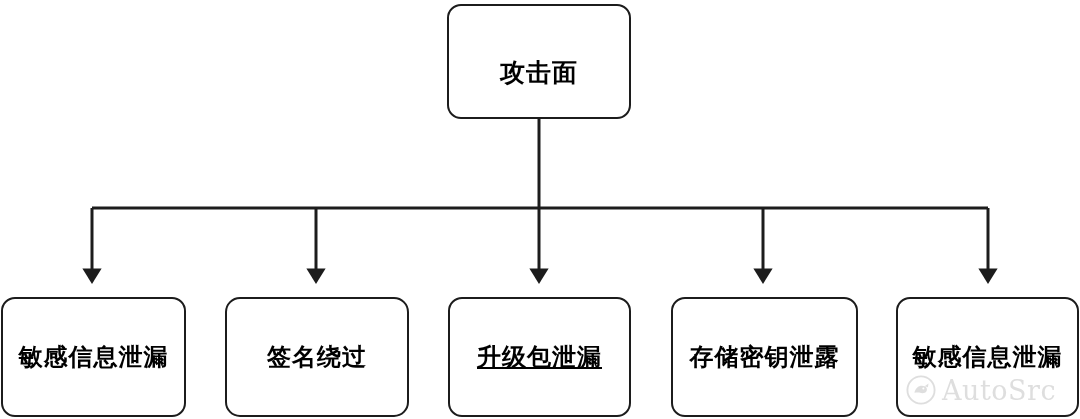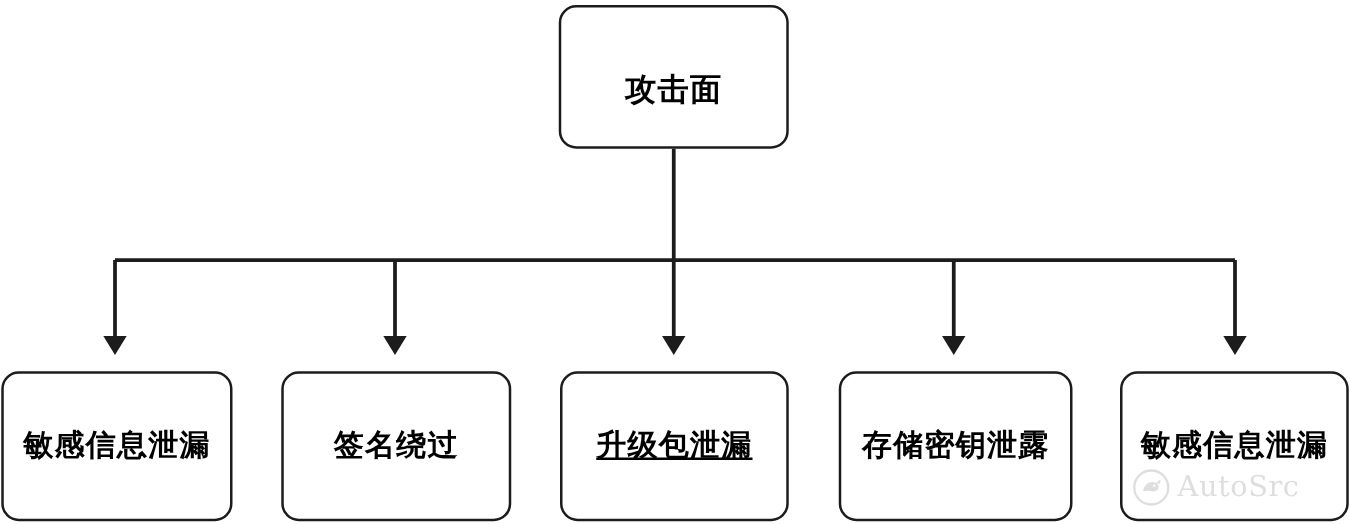--- a/index.html
+++ b/index.html
@@ -54,21 +54,21 @@
     margin-top: 21px;
   }
   .node-leaf {
     top: 297px;
     height: 120px;
   }
   .node-leaf .node-label {
     font-size: 24px;
   }
   #node-leaf-0 { left: 1px;   width: 185px; }
-  #node-leaf-1 { left: 225px; width: 184px; }
+  #node-leaf-1 { left: 225px; width: 184px; border-radius: 15px; }
   #node-leaf-2 { left: 448px; width: 183px; text-decoration: underline; }
   #node-leaf-3 { left: 671px; width: 187px; }
   #node-leaf-4 { left: 896px; width: 183px; }
 
   #watermark {
     position: absolute;
     left: 906px;
     top: 368px;
     width: 170px;
     height: 44px;
@@ -77,21 +77,21 @@
     gap: 6px;
     opacity: 0.32;
     pointer-events: none;
   }
   #watermark .wm-logo {
     flex: 0 0 auto;
     width: 30px;
     height: 30px;
   }
   #watermark .wm-text {
-    font-size: 23px;
+    font-size: 27px;
     color: #9a9a9a;
     font-family: "DejaVu Serif", serif;
     letter-spacing: 0.5px;
     white-space: nowrap;
   }
 </style>
 </head>
 <body>
 
 <div id="canvas">

